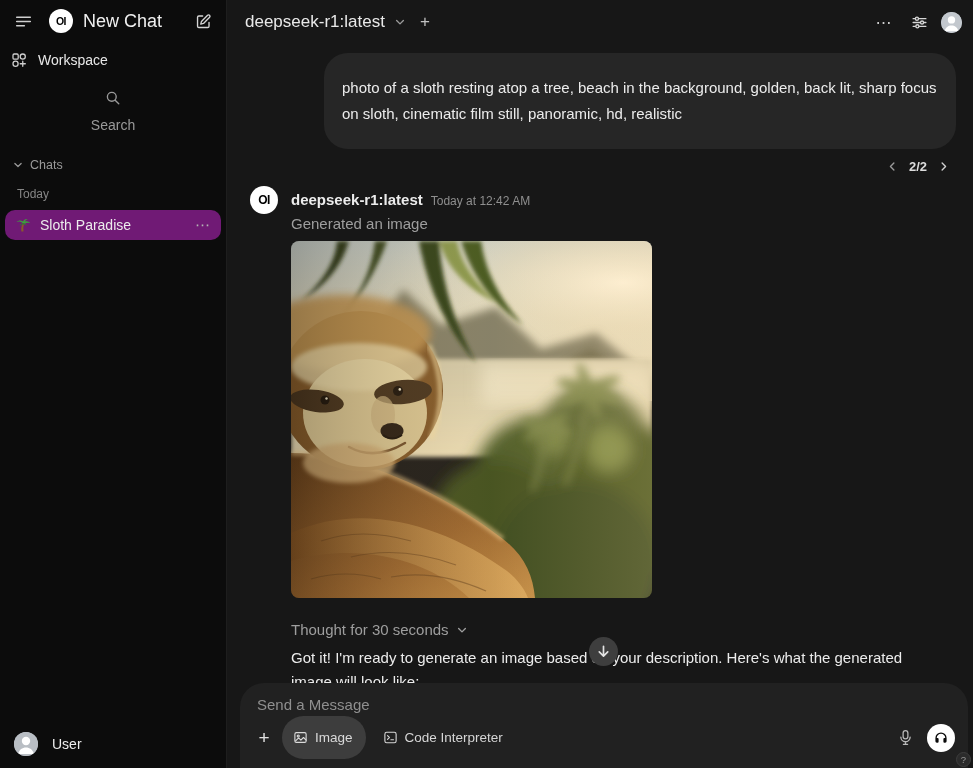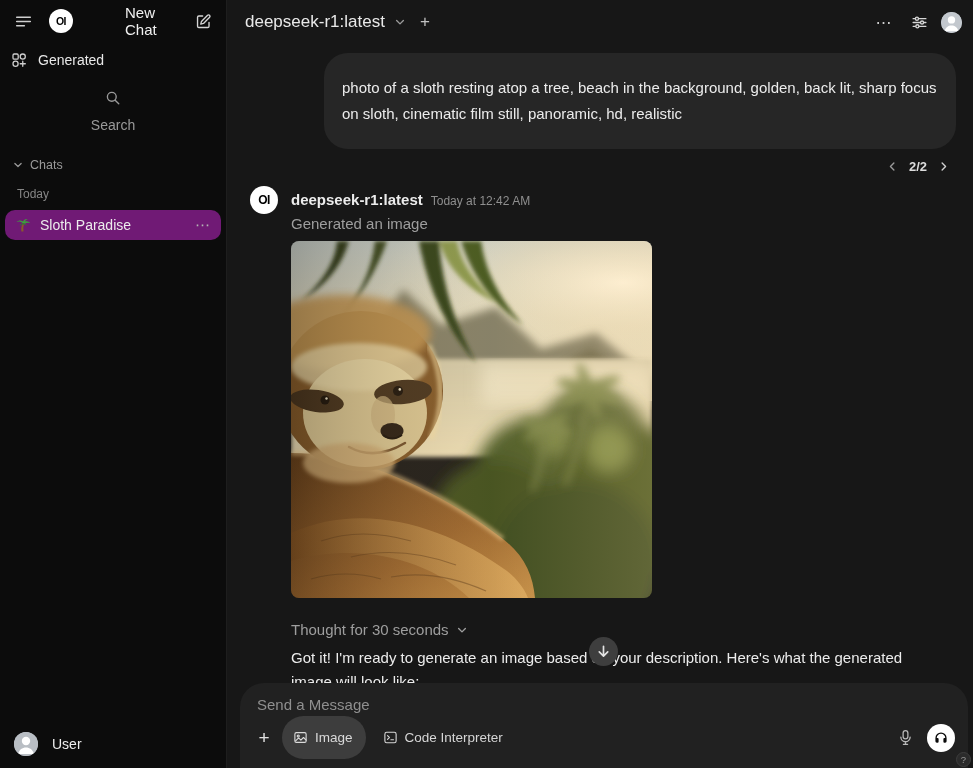--- a/index.html
+++ b/index.html
@@ -14,21 +14,21 @@
 
   
   .sidebar {
     position:absolute; left:0; top:0; width:227px; height:768px;
     background:#0c0c0c; border-right:1px solid #1e1e1e;
   }
   .sb-header { display:flex; align-items:center; height:42px; padding:0 10px; gap:7px; }
   .hamburger { width:26px; height:26px; color:#cfcfcf; }
   .sb-logo { width:24px; height:24px; border-radius:50%; background:#ffffff; color:#000;
     display:flex; align-items:center; justify-content:center; font-weight:800; font-size:10.5px; letter-spacing:-0.5px; margin-left:6px;}
-  .sb-title { flex:1; font-size:15px; font-weight:500; color:#f0f0f0; padding-left:3px;margin-left:42px; }
+  .sb-title { flex:1; font-size:18px; font-weight:500; color:#f0f0f0; padding-left:3px; }
   .pencil { width:26px; height:26px; color:#d6d6d6; }
   .sb-item { display:flex; align-items:center; gap:11px; padding:8px 11px; font-size:14px; cursor:pointer; }
   .sb-item .sbi-icon { width:16px; height:16px; color:#cfcfcf; }
   .sb-item.workspace { color:#e8e8e8; margin-top:2px; }
   .sb-item.search { color:#9a9a9a; margin-top:6px;flex-direction:column; }
   .sb-item.search .sbi-icon { color:#9a9a9a; }
   .chats-header { display:flex; align-items:center; gap:7px; padding:17px 13px 2px; color:#9a9a9a; font-size:12.5px; font-weight:500; cursor:pointer;}
   .today-label { padding:13px 17px 3px; color:#868686; font-size:12px; font-weight:500; }
   .chat-item {
     margin:6px 5px 0; background:#701a75; border-radius:10px;
@@ -135,21 +135,21 @@
 
   <div class="sb-item workspace">
     <span class="sbi-icon">
       <svg width="16" height="16" viewBox="0 0 20 20" fill="none" stroke="currentColor" stroke-width="1.6" stroke-linecap="round">
         <rect x="2.5" y="2.5" width="6.5" height="6.5" rx="1.5"></rect>
         <circle cx="14.7" cy="5.7" r="3.2"></circle>
         <circle cx="5.7" cy="14.7" r="3.2"></circle>
         <path d="M14.7 11.5v6.4M11.5 14.7h6.4"></path>
       </svg>
     </span>
-    <span>Generated</span>
+    <span>Workspace</span>
   </div>
 
   <div class="sb-item search">
     <span class="sbi-icon">
       <svg width="16" height="16" viewBox="0 0 20 20" fill="none" stroke="currentColor" stroke-width="1.7" stroke-linecap="round">
         <circle cx="8.5" cy="8.5" r="5.5"></circle>
           <path d="M13 13l4.2 4.2"></path>
       </svg>
     </span>
     <span>Search</span>

